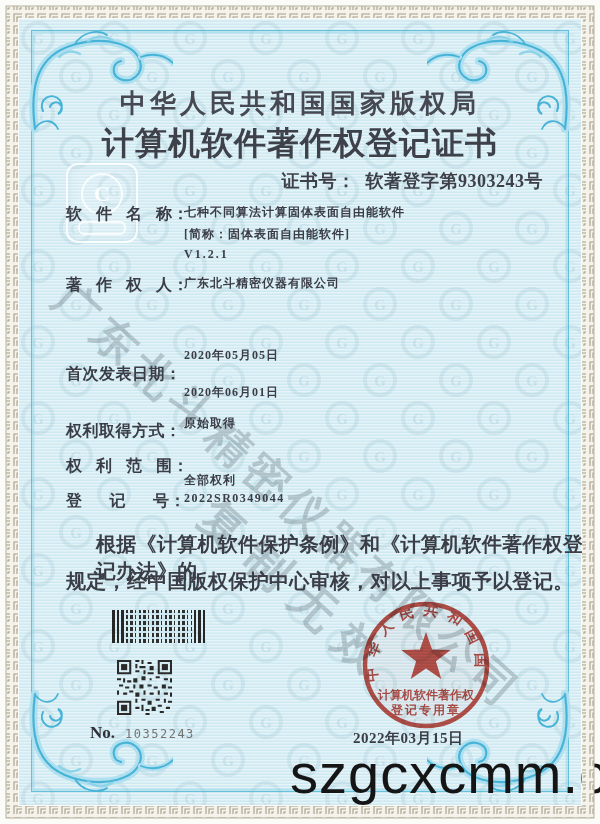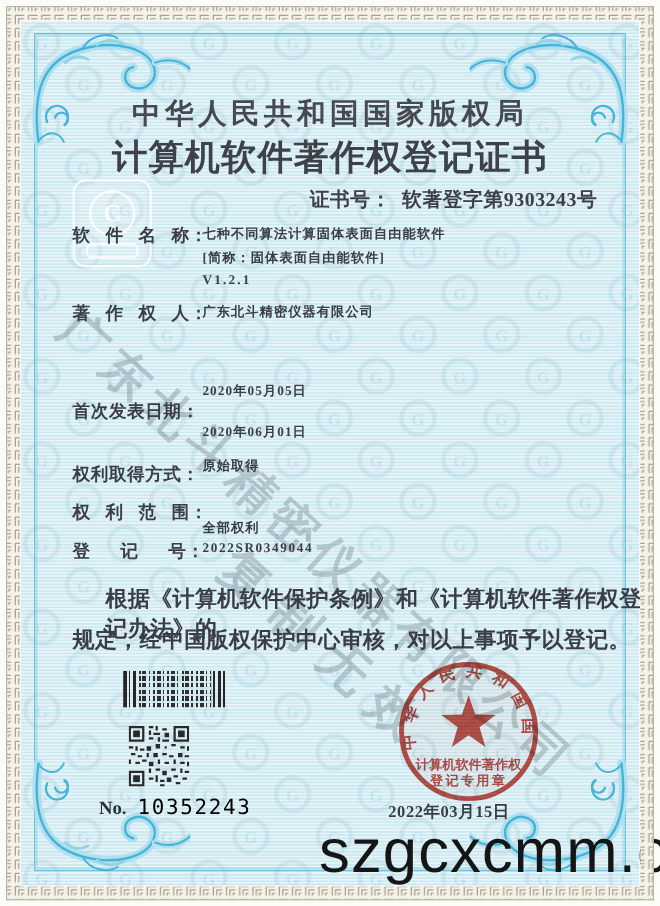--- a/index.html
+++ b/index.html
@@ -57,22 +57,22 @@
   .bc-mid{flex:1;background-image:
       repeating-linear-gradient(0deg, rgba(0,0,0,0) 0 4px, rgba(210,235,243,0.95) 4px 6px),
       repeating-linear-gradient(90deg, rgba(38,38,38,0.95) 0 2px, rgba(0,0,0,0) 2px 3.5px,
          rgba(38,38,38,0.95) 3.5px 7px, rgba(0,0,0,0) 7px 9px, rgba(38,38,38,0.95) 9px 10px,
          rgba(0,0,0,0) 10px 13px);}
   .bc-guard-r{width:13px;background:repeating-linear-gradient(90deg,rgba(0,0,0,0) 0 2px,
               #262626 2px 3.5px,rgba(0,0,0,0) 3.5px 6px,#262626 6px 9px);}
   .qr{position:absolute;left:117px;top:660px;width:55px;height:55px;}
 
   .serial{position:absolute;left:90px;top:723px;font-size:17px;font-weight:bold;color:#2f3037;}
-  .serial .num{color:#000000;font-family:"DejaVu Sans Mono",monospace;font-weight:normal;
-               font-size:19px;letter-spacing:1.5px;margin-left:10px;margin-top:36px;}
+  .serial .num{color:#737373;font-family:"DejaVu Sans Mono",monospace;font-weight:normal;
+               font-size:12px;letter-spacing:1.5px;margin-left:10px;margin-top:36px;}
 
   .seal{position:absolute;left:356px;top:595px;width:140px;height:140px;
         opacity:0.93;mix-blend-mode:multiply;}
   .seal-date{position:absolute;left:353px;top:729px;width:150px;text-align:left;
              font-size:15px;font-weight:bold;color:#3a3c44;letter-spacing:0.5px;}
 
   .site{position:absolute;left:290px;top:746px;font-family:"Liberation Sans",sans-serif;
         font-size:56px;line-height:56px;color:#151515;letter-spacing:1px;white-space:nowrap;}
 </style>
 </head>

